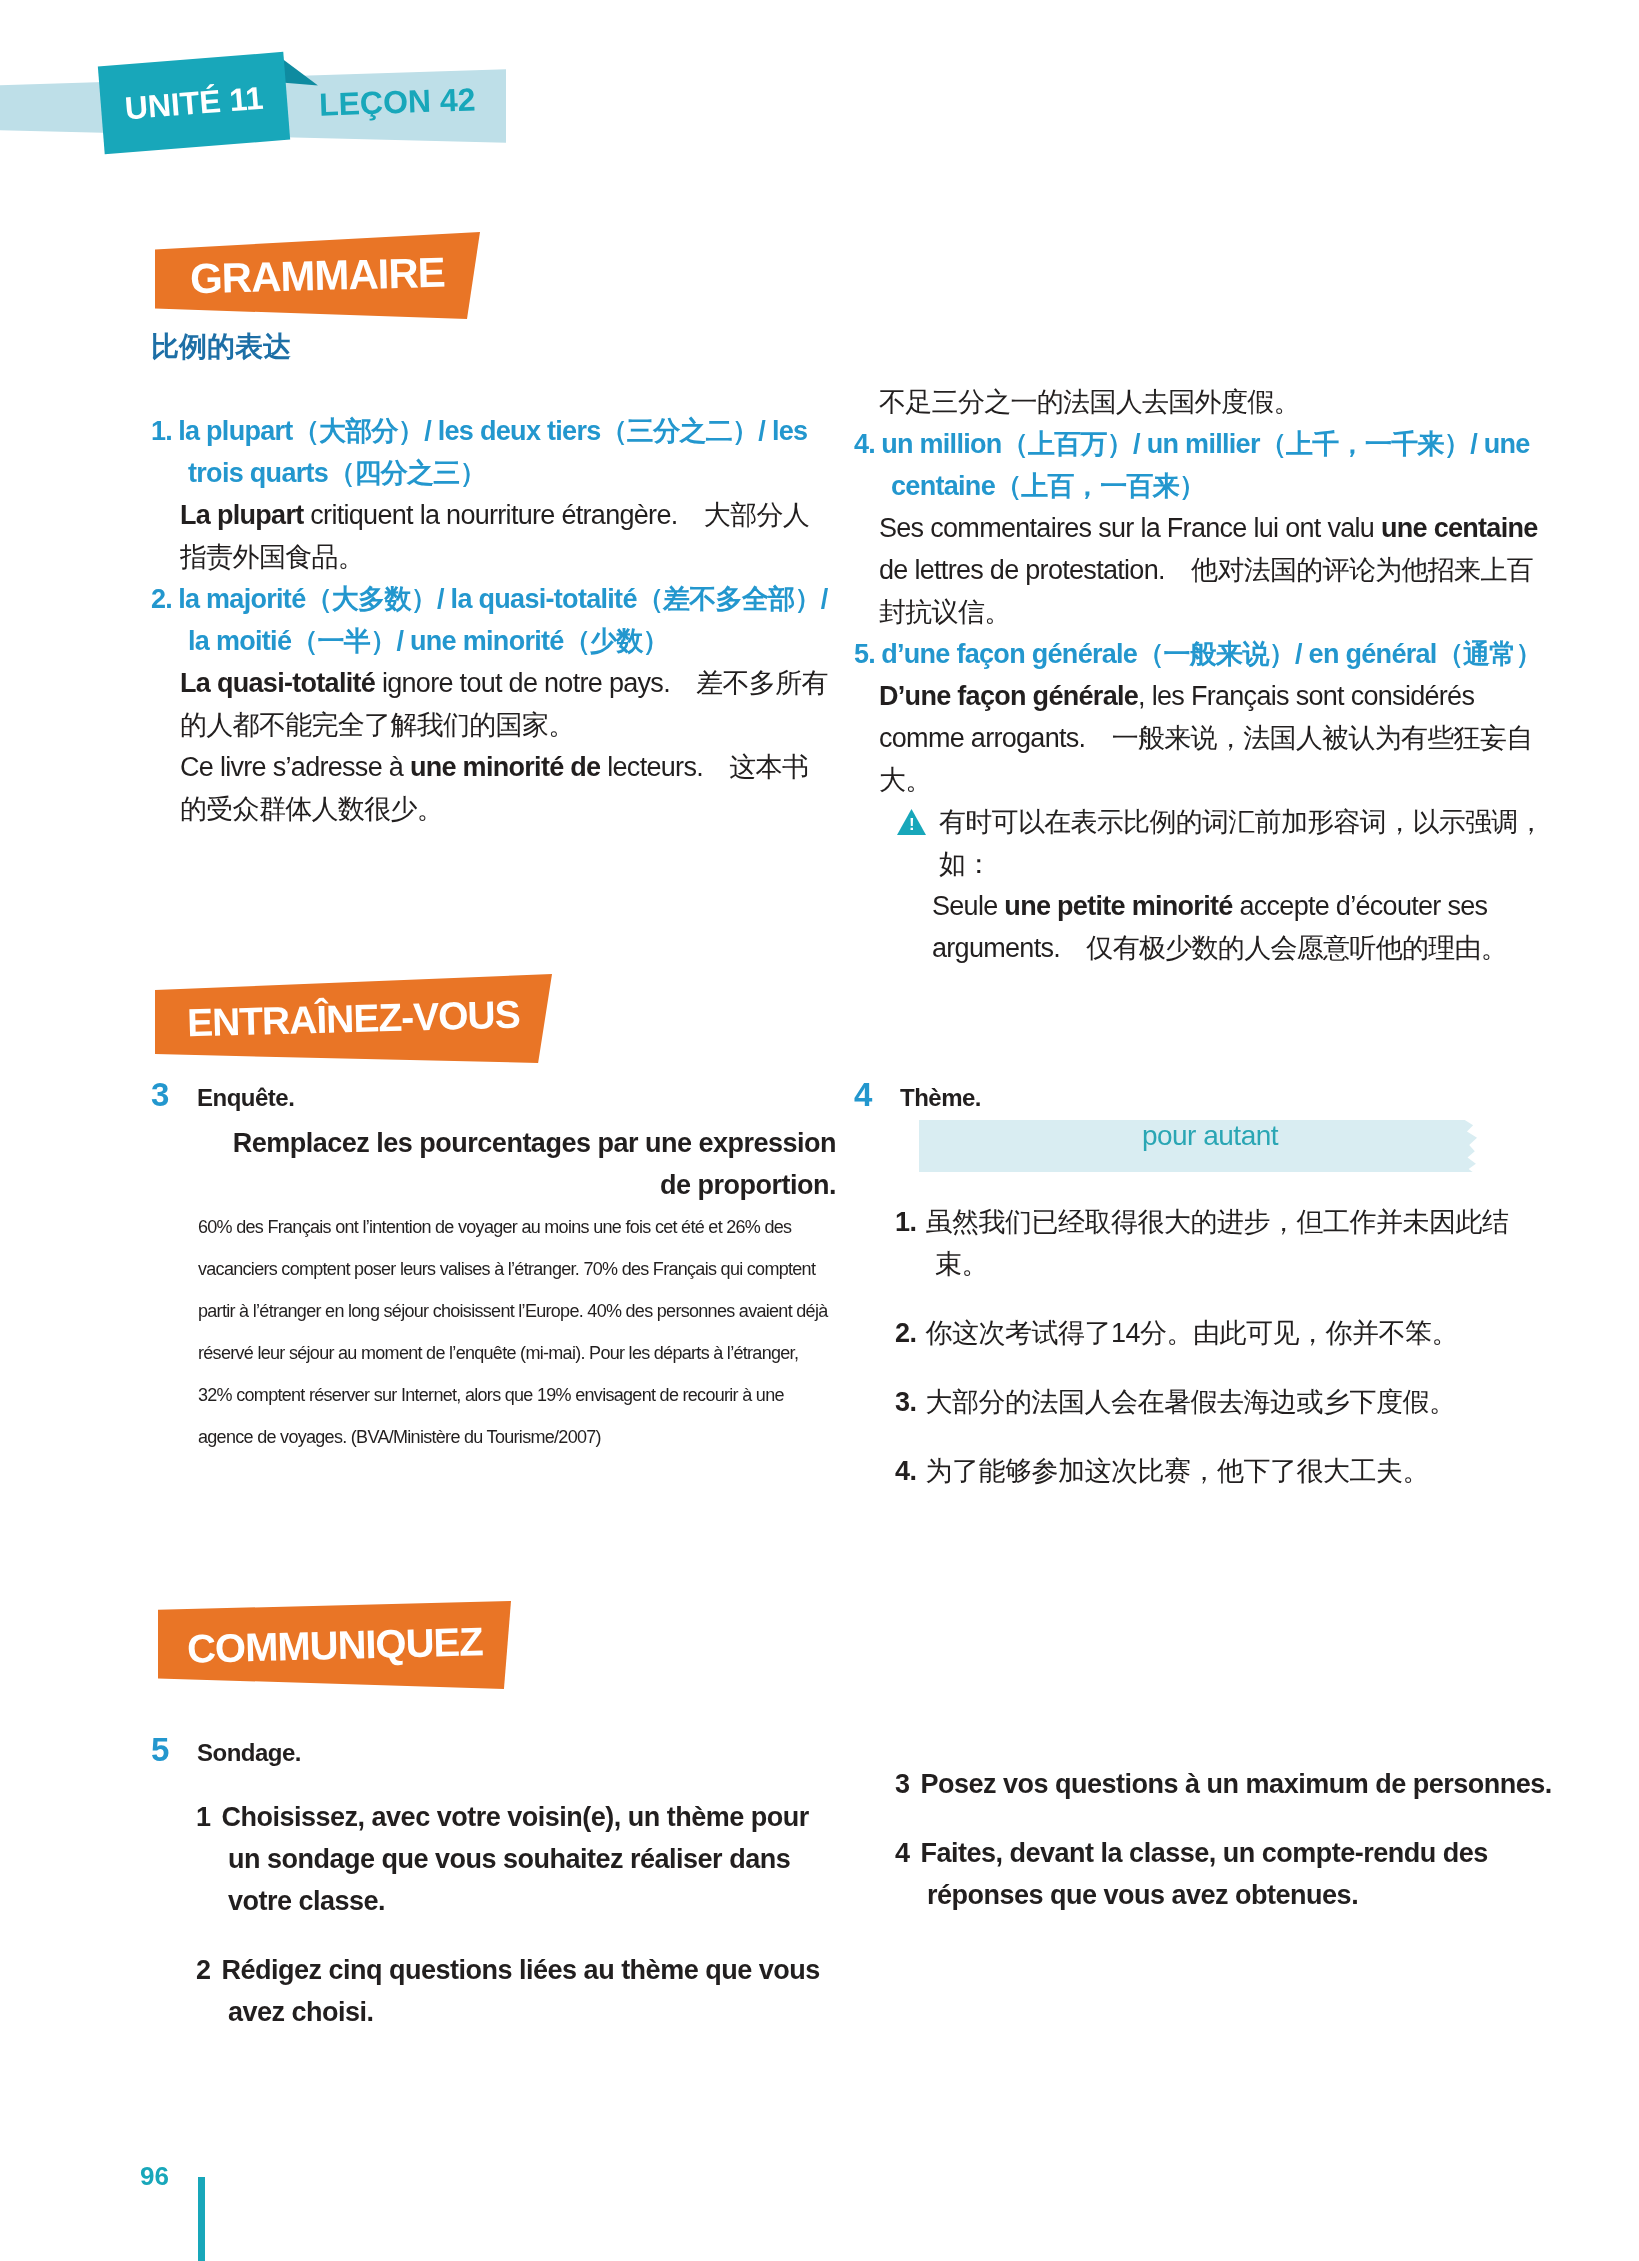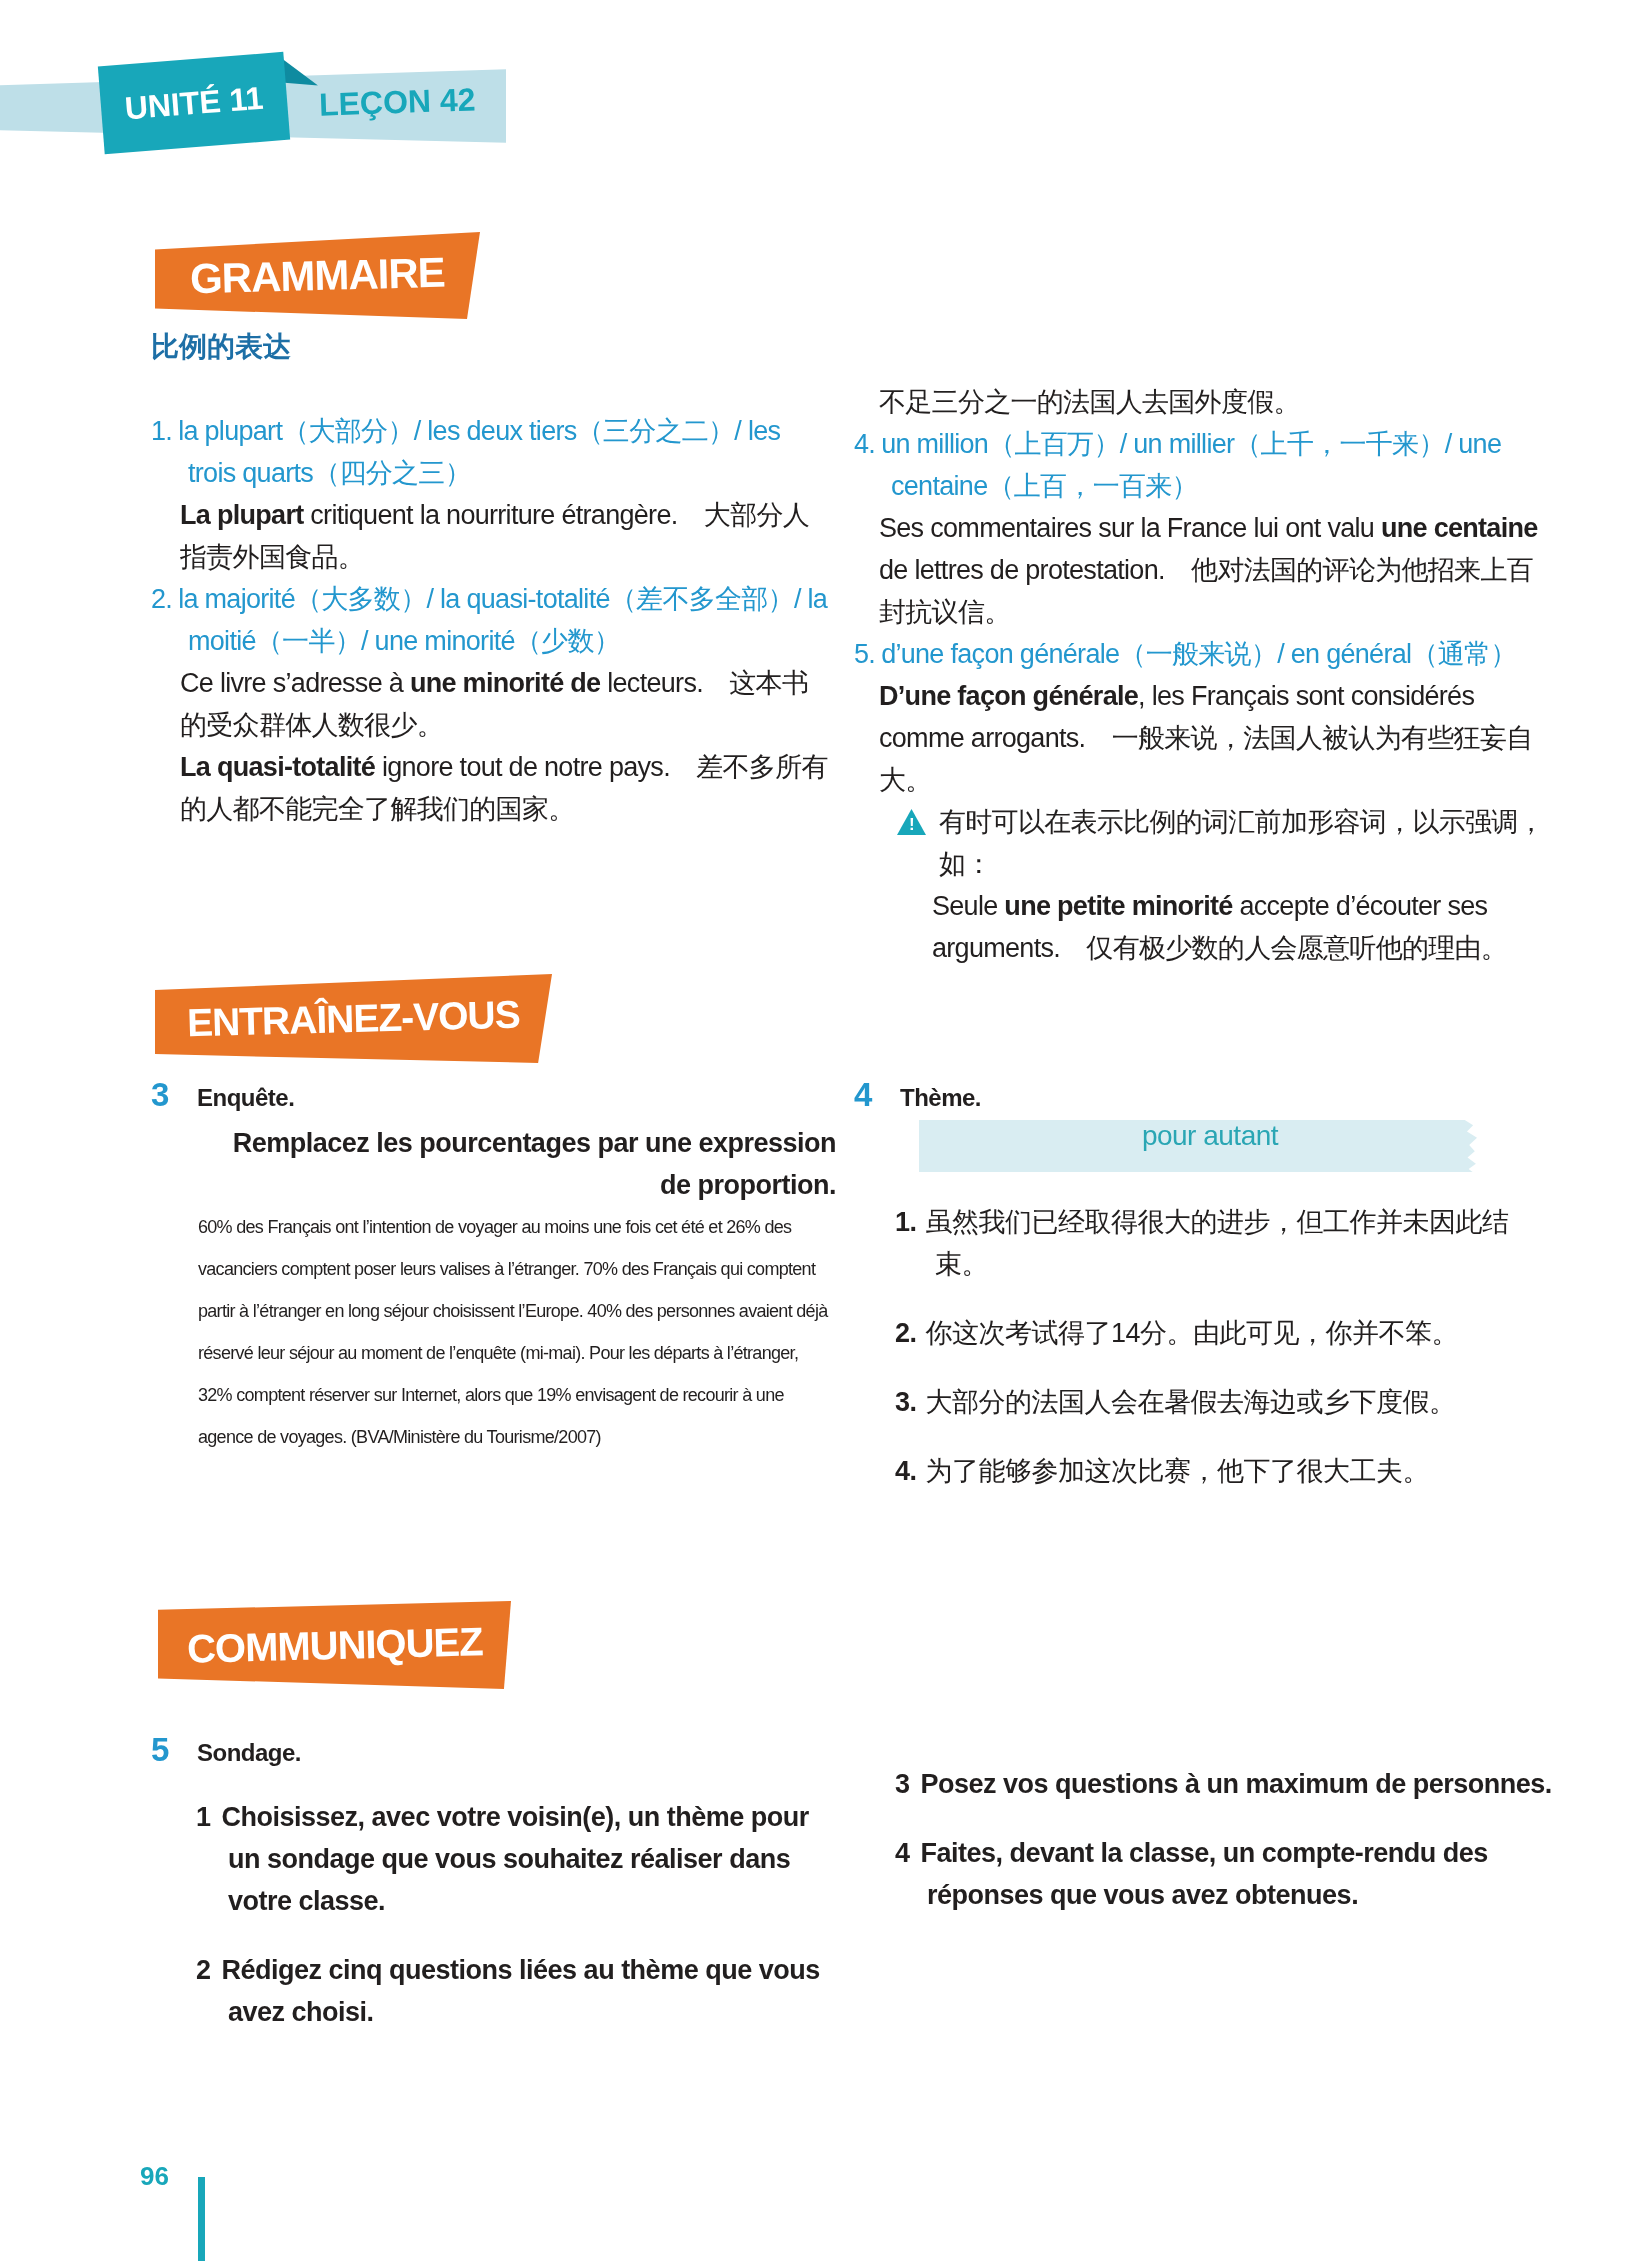--- a/index.html
+++ b/index.html
@@ -44,21 +44,21 @@
   
   .col { position:absolute; }
   #grammar-left  { left:151px;  top:328px; width:677px; }
   #grammar-right { left:854px; top:381px; width:701px; }
 
   .section-heading {
     margin:0 0 44px 0; color:var(--blue-heading,#1d6fa6);
     font-size:28px; font-weight:bold; letter-spacing:0;
   }
   .g-head, .g-body, .note { font-size:27px; line-height:42px; letter-spacing:-0.7px; margin:0; }
-  .g-head { color:var(--blue-item,#2397ce); font-weight:normal; padding-left:37px; text-indent:-37px; }
+  .g-head { color:var(--blue-item,#2397ce); font-weight:bold; padding-left:37px; text-indent:-37px; }
   .g-head .num { margin-right:6px; }
   .g-body { margin-left:29px; color:var(--ink,#221f1f); }
   #grammar-right .g-body { margin-left:25px; }
   .g-body b, .note b { font-weight:bold; }
 
   .note { position:relative; margin-left:25px; padding-left:60px; color:var(--ink,#221f1f); }
   .warn-icon {
     position:absolute; left:18px; top:8px; width:29px; height:26px;
     background:var(--teal,#18a7ba); clip-path:polygon(50% 0,100% 100%,0 100%);
     display:flex; align-items:flex-end; justify-content:center;
@@ -121,22 +121,22 @@
   <div class="col" id="grammar-left">
     <h2 class="section-heading">比例的表达</h2>
 
     <div class="g-item">
       <p class="g-head"><span class="num">1.</span><span>la plupart（大部分）/ les deux tiers（三分之二）/ les trois quarts（四分之三）</span></p>
       <p class="g-body"><b>La plupart</b> critiquent la nourriture étrangère.　大部分人指责外国食品。</p>
     </div>
 
     <div class="g-item">
       <p class="g-head"><span class="num">2.</span><span>la majorité（大多数）/ la quasi-totalité（差不多全部）/ la moitié（一半）/ une minorité（少数）</span></p>
+      <p class="g-body"><b>La quasi-totalité</b> ignore tout de notre pays.　差不多所有的人都不能完全了解我们的国家。</p>
       <p class="g-body">Ce livre s’adresse à <b>une minorité de</b> lecteurs.　这本书的受众群体人数很少。</p>
-      <p class="g-body"><b>La quasi-totalité</b> ignore tout de notre pays.　差不多所有的人都不能完全了解我们的国家。</p>
     </div>
 
   </div>
 
   <div class="col" id="grammar-right">
     <p class="g-body">不足三分之一的法国人去国外度假。</p>
 
     <div class="g-item">
       <p class="g-head"><span class="num">4.</span><span>un million（上百万）/ un millier（上千，一千来）/ une centaine（上百，一百来）</span></p>
       <p class="g-body">Ses commentaires sur la France lui ont valu <b>une centaine</b> de lettres de protestation.　他对法国的评论为他招来上百封抗议信。</p>

